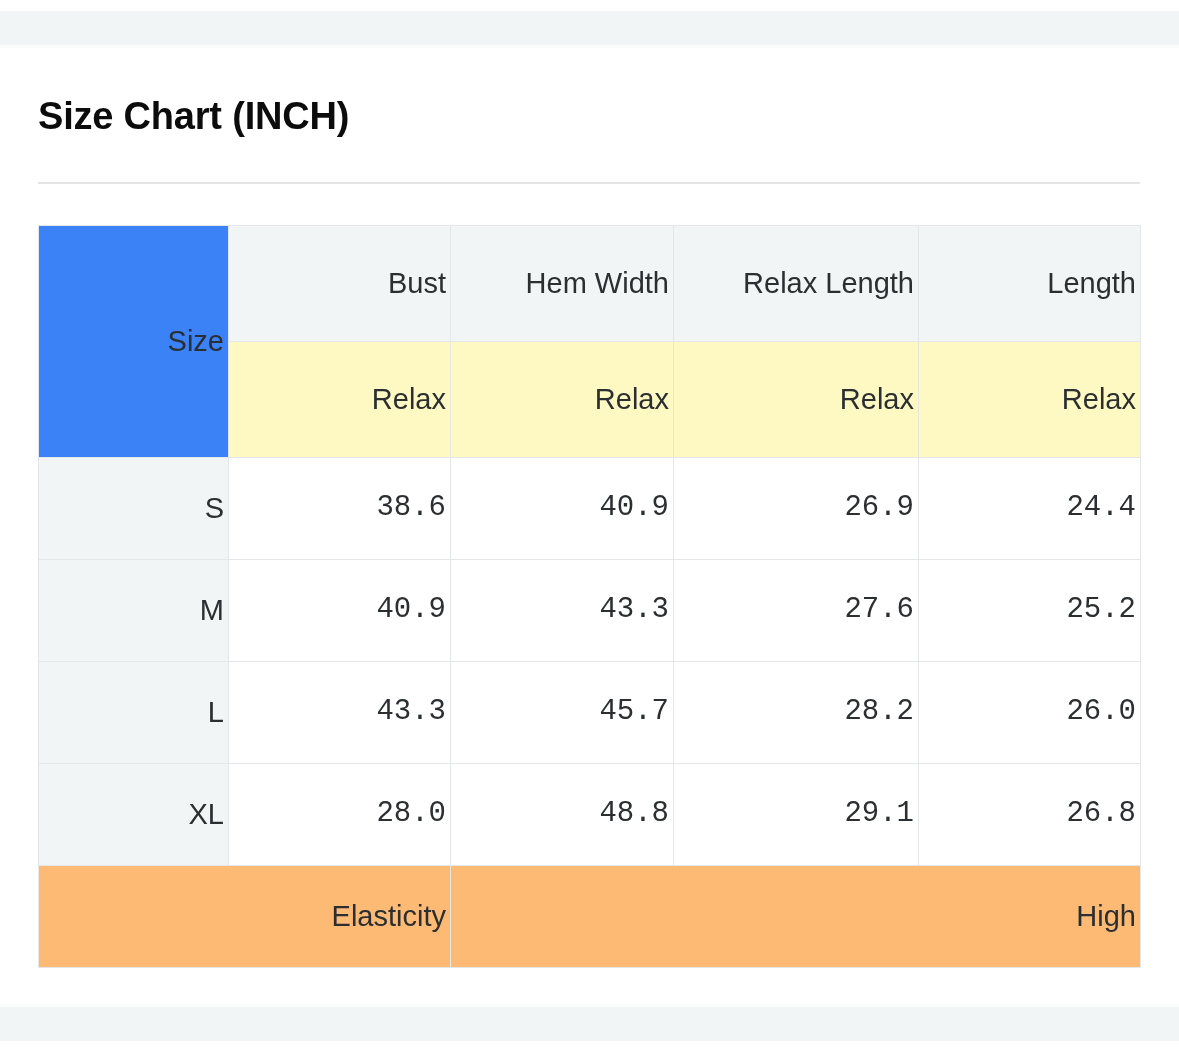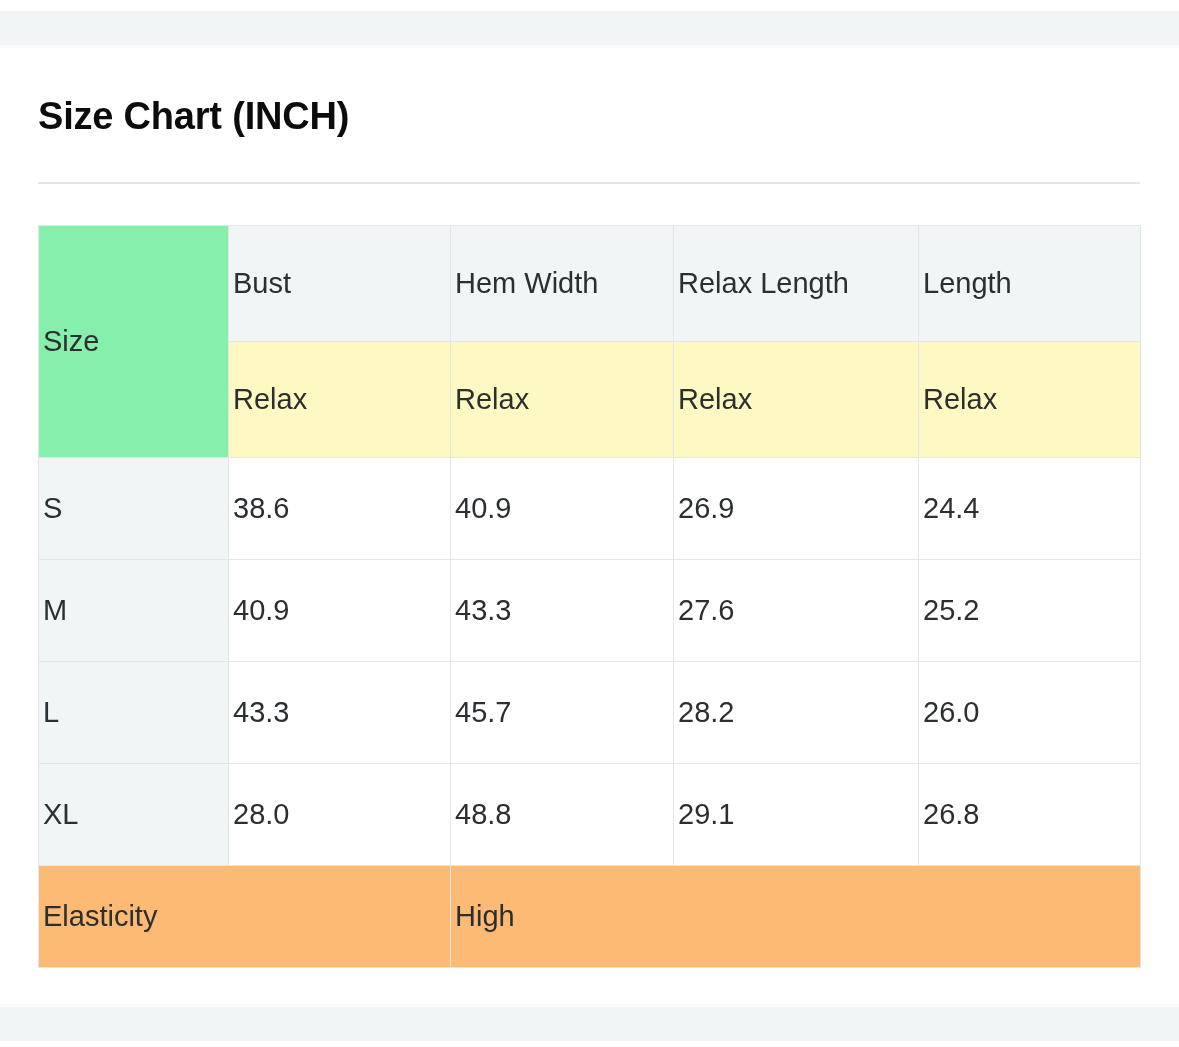--- a/index.html
+++ b/index.html
@@ -94,21 +94,21 @@
   }
 
   table.size-table {
     border-collapse: collapse;
     width: 1102px;
     table-layout: fixed;
     background: #ffffff;
   }
   table.size-table td {
     border: 1px solid #e4e6e7;
-    text-align: left;
+    text-align: right;
     vertical-align: middle;
     font-size: 29px;
     color: #2b2f31;
     line-height: 1.25;
     padding: 0 4px;
     font-weight: normal;
   }
 
   
   col.c1 { width: 190px; }
@@ -120,31 +120,32 @@
   
   td.hd {
     background: #f2f5f6;
     height: 115px;
   }
   td.hd-sub {
     background: #fef9c3;
     height: 115px;
   }
   td.hd-size {
-    background: #86efac;
+    background: #3b82f6;
   }
 
   
   td.size-cell {
     background: #f2f5f6;
     height: 101px;
   }
   td.val-cell {
     background: #ffffff;
     height: 101px;
+    font-family: Liberation Mono, monospace;
   }
 
   
   td.foot-label,
   td.foot-value {
     background: #fdba74;
     height: 101px;
   }
 </style>
 </head>

